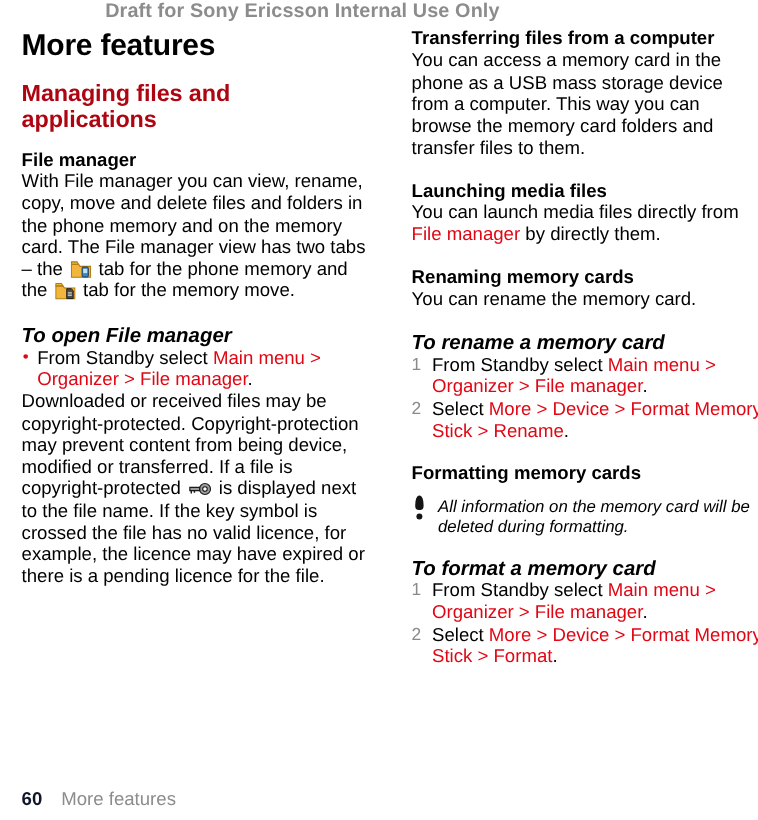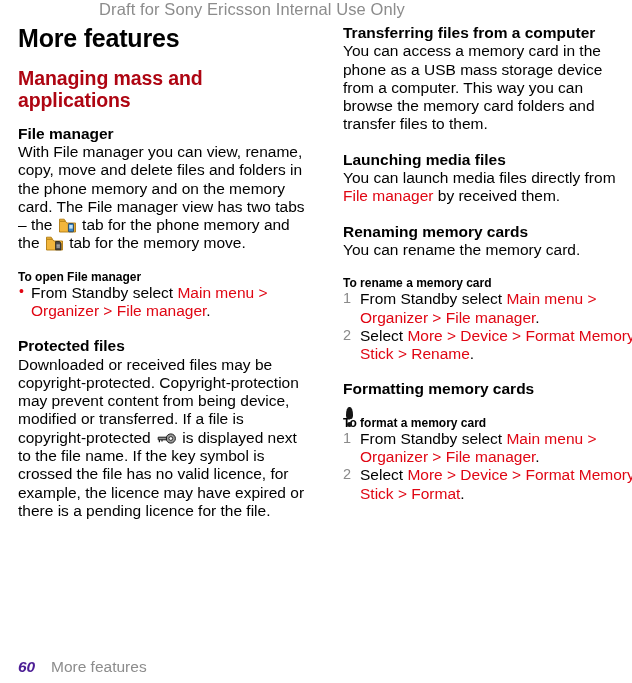--- a/index.html
+++ b/index.html
@@ -20,20 +20,21 @@
   .draft-header {
     position: absolute;
     top: 0px;
     left: 0px;
     width: 504px;
     text-align: center;
     font-size: 16.5px;
     color: #8c8c8c;
     letter-spacing: 0.1px;
     white-space: nowrap;
+    font-weight: bold;
   }
 
   
   .page {
     position: absolute;
     top: 24px;
     left: 0;
     width: 632px;
     height: 630px;
   }
@@ -63,22 +64,23 @@
     letter-spacing: -0.1px;
   }
   .sub-head {
     font-size: 15.5px;
     font-weight: bold;
     margin: 0 0 0px 0;
     line-height: 1.18;
   }
   .sub-head.spaced { margin-top: 17px; }
   .task-head {
-    font-size: 12px;
-    font-weight: bold;
+    font-size: 17px;
+    font-weight: bold;
+    font-style: italic;
     margin: 17px 0 0px 0;
     line-height: 1.18;
   }
   p.body {
     font-size: 15.5px;
     margin: 0;
     line-height: 1.18;
   }
   .red { color: #E00613; }
 
@@ -183,95 +185,94 @@
   .footer {
     position: absolute;
     left: 18px;
     bottom: 7px;
     width: 600px;
     font-size: 15.5px;
     white-space: nowrap;
   }
   .footer .pageno {
     font-weight: bold;
-    color: #4c1d95;
+    color: #0f172a;
     display: inline-block;
     width: 33px;
-    font-style: italic;
   }
   .footer .ftitle {
     color: #8c8c8c;
   }
 </style>
 </head>
 <body>
 
 <div class="draft-header">Draft for Sony Ericsson Internal Use Only</div>
 
 <div class="page">
 
   <div class="col col-left">
 
     <h1 class="chapter-title">More features</h1>
 
-    <h2 class="section-title">Managing mass and applications</h2>
+    <h2 class="section-title">Managing files and applications</h2>
 
     <h3 class="sub-head">File manager</h3>
     <p class="body"><span>With File manager you can view, rename, copy, move and delete files and folders in the phone memory and on the memory card. The File manager view has two tabs – the </span><span class="inline-icon folder-icon"><svg width="17" height="15" viewBox="0 0 17 15">
           <path d="M0.5 3.2 L0.5 14 L16.5 14 L16.5 5 L7.8 5 L6.4 3.2 Z" fill="#F2B63C" stroke="#B07A10" stroke-width="0.9"></path>
           <path d="M0.5 3.2 L0.5 1.2 L5.2 1.2 L6.4 3.2 Z" fill="#F2B63C" stroke="#B07A10" stroke-width="0.9"></path>
           <rect x="9.4" y="5.6" width="5.2" height="8.2" rx="0.8" fill="#3A86C8" stroke="#15395E" stroke-width="0.8"></rect>
           <rect x="10.3" y="7.0" width="3.4" height="3.6" fill="#BFE0F5"></rect>
         </svg></span><span> tab for the phone memory and the </span><span class="inline-icon folder-icon"><svg width="17" height="15" viewBox="0 0 17 15">
           <path d="M0.5 3.2 L0.5 14 L16.5 14 L16.5 5 L7.8 5 L6.4 3.2 Z" fill="#F2B63C" stroke="#B07A10" stroke-width="0.9"></path>
           <path d="M0.5 3.2 L0.5 1.2 L5.2 1.2 L6.4 3.2 Z" fill="#F2B63C" stroke="#B07A10" stroke-width="0.9"></path>
           <path d="M9.6 5.6 L13.4 5.6 L15.0 7.2 L15.0 13.8 L9.6 13.8 Z" fill="#4C4C4C" stroke="#1A1A1A" stroke-width="0.8"></path>
           <rect x="10.5" y="8.6" width="3.4" height="1.0" fill="#D8D8D8"></rect>
           <rect x="10.5" y="10.5" width="3.4" height="1.0" fill="#D8D8D8"></rect>
         </svg></span><span> tab for the memory move.</span></p>
 
     <h4 class="task-head">To open File manager</h4>
     <ul class="bullets">
       <li><span>From Standby select </span><span class="red">Main menu &gt; Organizer &gt; File manager</span><span>.</span></li>
     </ul>
 
-    <h3 class="sub-head spaced">Protected files</h3>
     <p class="body"><span>Downloaded or received files may be copyright-protected. Copyright-protection may prevent content from being device, modified or transferred. If a file is copyright-protected </span><span class="inline-icon key-icon"><svg width="19" height="13" viewBox="0 0 19 13">
           <circle cx="13.8" cy="6.5" r="4.6" fill="#9A9A9A" stroke="#1A1A1A" stroke-width="1"></circle>
           <circle cx="13.8" cy="6.5" r="1.9" fill="#FFFFFF" stroke="#1A1A1A" stroke-width="0.9"></circle>
           <path d="M1.2 5.2 L9.4 5.2 L9.4 7.8 L1.2 7.8 Z" fill="#9A9A9A" stroke="#1A1A1A" stroke-width="1"></path>
           <path d="M2.4 7.8 L2.4 10.2 M5.0 7.8 L5.0 9.6" stroke="#1A1A1A" stroke-width="1.2" fill="none"></path>
         </svg></span><span> is displayed next to the file name. If the key symbol is crossed the file has no valid licence, for example, the licence may have expired or there is a pending licence for the file.</span></p>
 
   </div>
 
   <div class="col col-right">
 
     <h3 class="sub-head">Transferring files from a computer</h3>
     <p class="body">You can access a memory card in the phone as a USB mass storage device from a computer. This way you can browse the memory card folders and transfer files to them.</p>
 
     <h3 class="sub-head spaced">Launching media files</h3>
-    <p class="body"><span>You can launch media files directly from </span><span class="red">File manager</span><span> by received them.</span></p>
+    <p class="body"><span>You can launch media files directly from </span><span class="red">File manager</span><span> by directly them.</span></p>
 
     <h3 class="sub-head spaced">Renaming memory cards</h3>
     <p class="body">You can rename the memory card.</p>
 
     <h4 class="task-head">To rename a memory card</h4>
     <ol class="steps">
       <li><span>From Standby select </span><span class="red">Main menu &gt; Organizer &gt; File manager</span><span>.</span></li>
       <li><span>Select </span><span class="red">More &gt; Device &gt; Format Memory Stick &gt; Rename</span><span>.</span></li>
     </ol>
 
     <h3 class="sub-head spaced">Formatting memory cards</h3>
 
     <div class="note">
       <span class="bang">
         <span class="stem"></span>
           <span class="dot"></span>
       </span>
+      <span>All information on the memory card will be deleted during formatting.</span>
     </div>
 
     <h4 class="task-head">To format a memory card</h4>
     <ol class="steps">
       <li><span>From Standby select </span><span class="red">Main menu &gt; Organizer &gt; File manager</span><span>.</span></li>
       <li><span>Select </span><span class="red">More &gt; Device &gt; Format Memory Stick &gt; Format</span><span>.</span></li>
     </ol>
 
   </div>
 </div>

